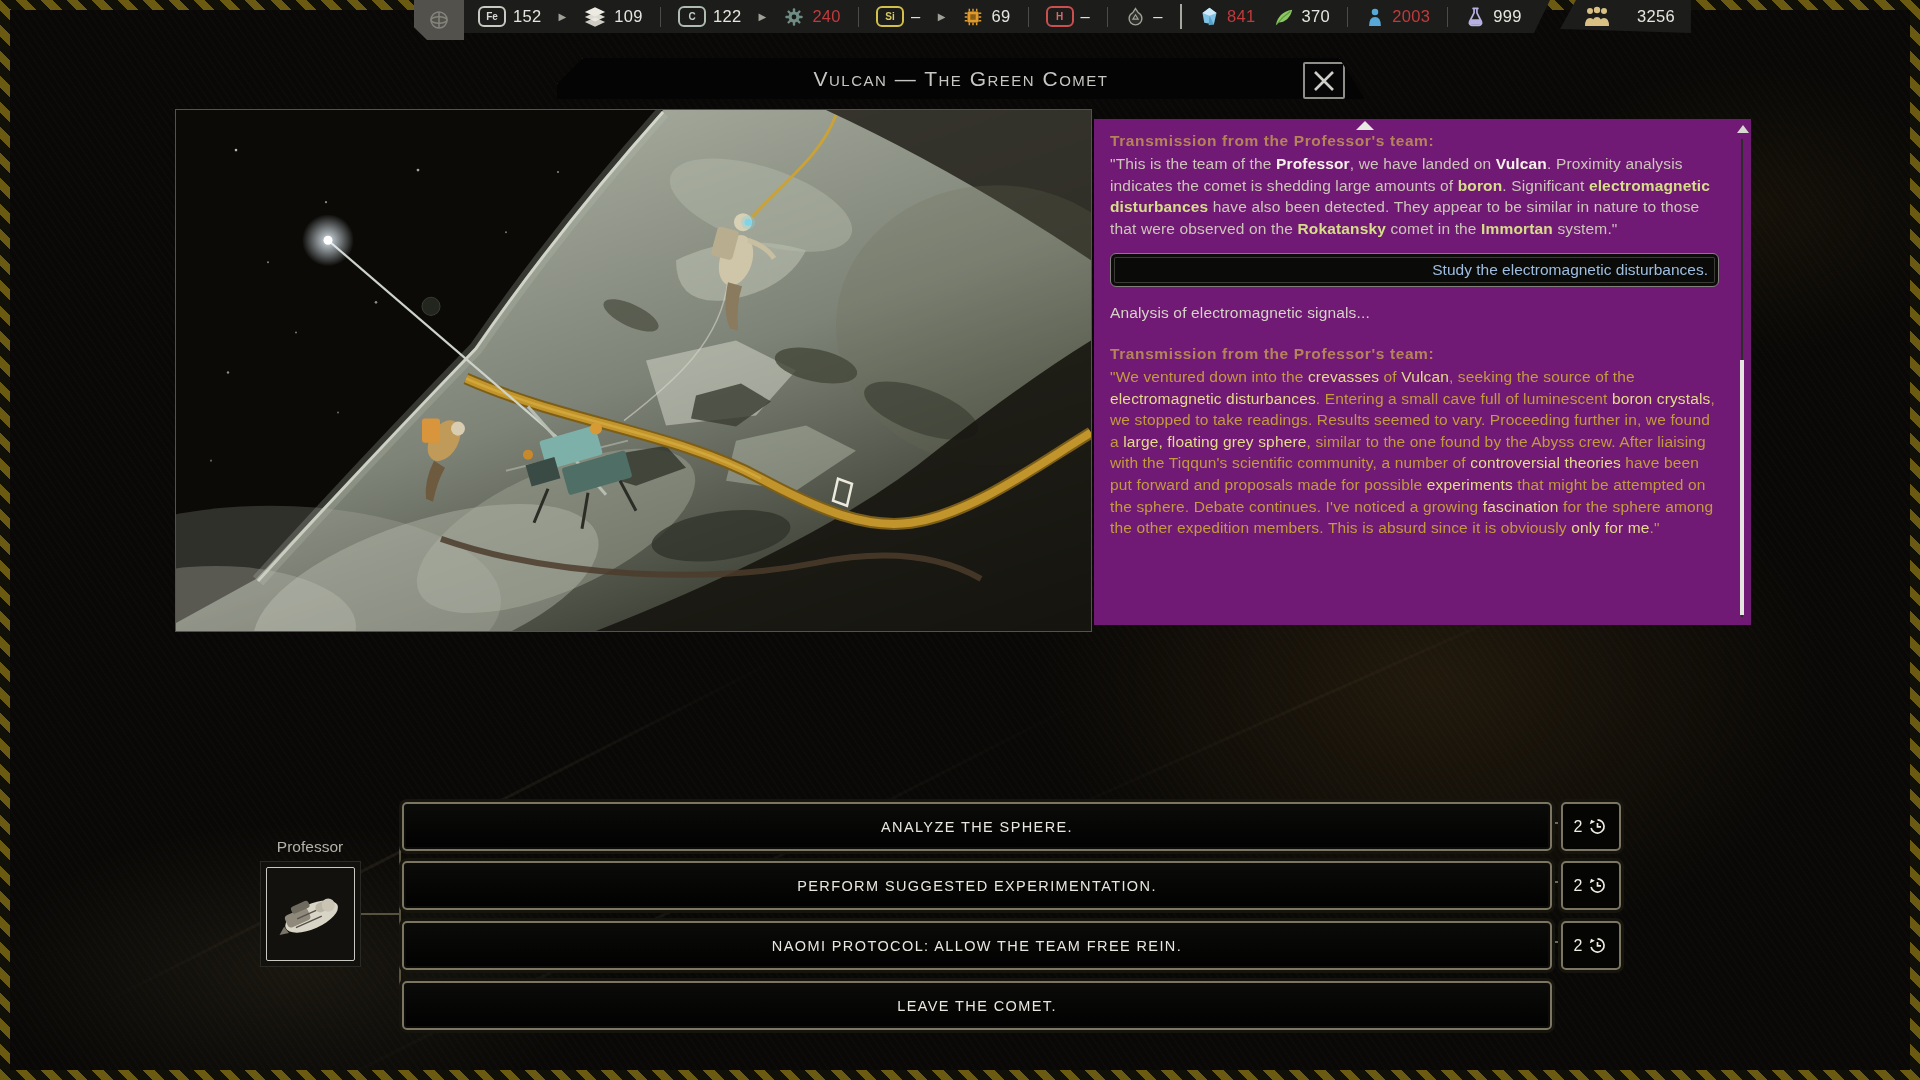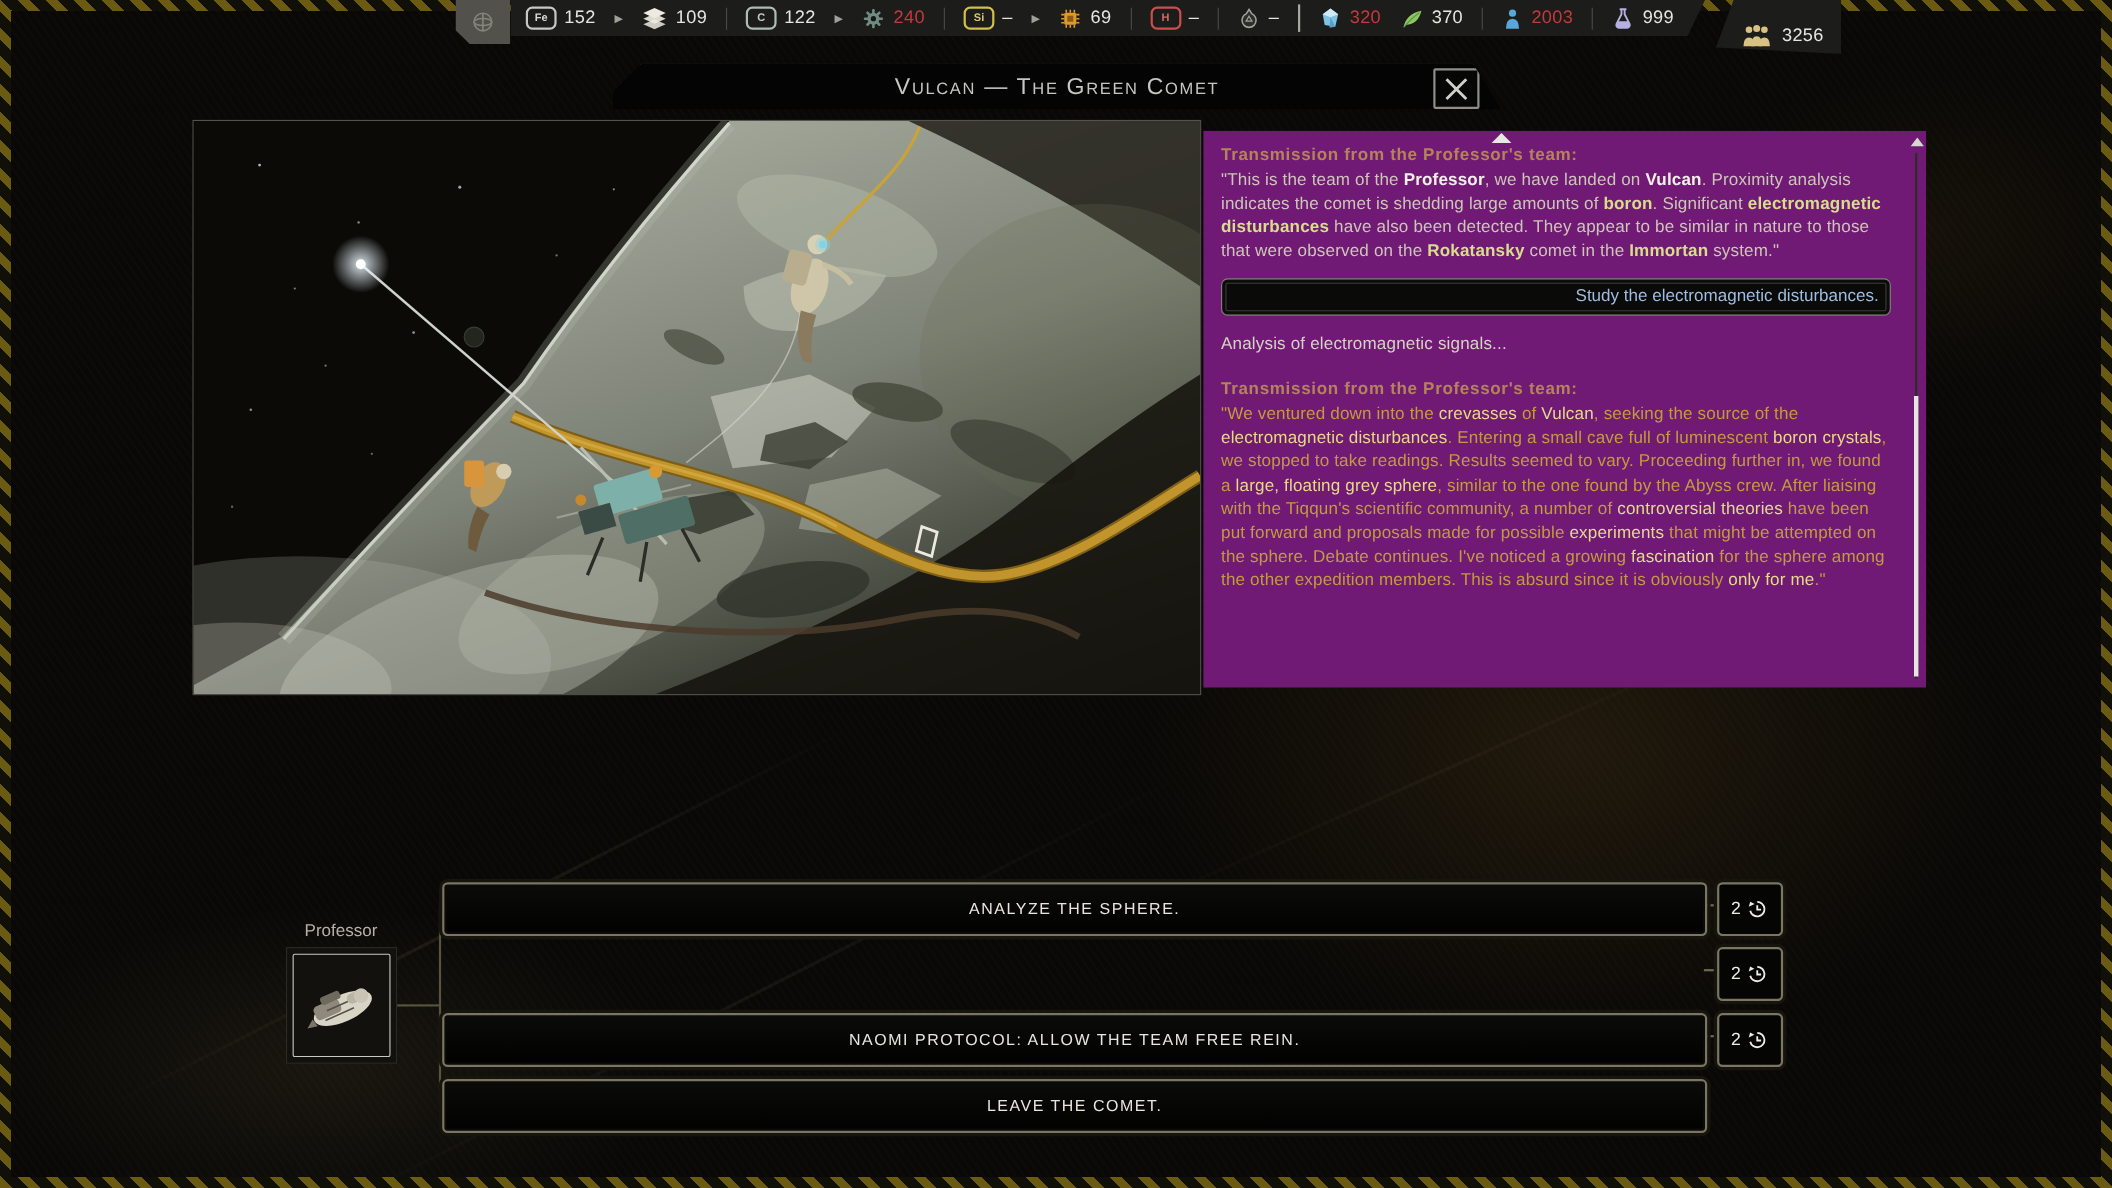--- a/index.html
+++ b/index.html
@@ -26,22 +26,22 @@
   .hz-b{left:0;right:0;bottom:0;height:10px;}
   .hz-l{left:0;top:0;bottom:0;width:10px;}
   .hz-r{right:0;top:0;bottom:0;width:10px;}
   
   .topbar{position:absolute;left:414px;top:0;z-index:45;display:flex;align-items:flex-start;}
   .tb-tab{width:50px;height:40px;background:#53514b;display:flex;align-items:center;justify-content:center;
           clip-path:polygon(0 0,100% 0,100% 100%,26% 100%,0 68%);}
   .tb-main{height:33px;width:1044px;background:#1c1c1a;display:flex;align-items:center;
            justify-content:space-between;padding:0 28px 0 14px;
            clip-path:polygon(0 0,100% 0,calc(100% - 16px) 100%,0 100%);}
-  .tb-crew{height:33px;background:#1c1c1a;display:flex;align-items:center;gap:8px;
-           padding:16px 16px 0 22px;margin-left:10px;
+  .tb-crew{height:33px;background:#1c1c1a;display:flex;align-items:center;gap:25px;
+           padding:0 16px 0 22px;margin-left:10px;
            clip-path:polygon(16px 0,100% 0,100% 100%,0 88%);}
   .res{display:flex;align-items:center;gap:7px;}
   .resnum{font-family:Liberation Sans, sans-serif;font-size:16.5px;color:#e6e6e0;letter-spacing:.3px;}
   .resnum.neg{color:#c23a3c;}
   .resbox{display:inline-block;min-width:18px;padding:1px 3px;border:2px solid #c9c9c3;border-radius:6px;
           font-weight:700;font-size:10px;line-height:15px;text-align:center;color:#dadad4;}
   .resbox.rb-c{border-color:#aebcb2;color:#c2cfc4;}
   .resbox.rb-si{border-color:#d2c04a;color:#d8ca62;}
   .resbox.rb-h{border-color:#cc4f4f;color:#d86a6a;}
   .arr{color:#a0a098;font-size:10px;}
@@ -200,21 +200,21 @@
       </span>
       <span class="tb-div strong"></span>
       <span class="res">
         <span class="icon">
           <svg width="21" height="21" viewBox="0 0 24 24">
               <polygon points="12,2 20,8 17,21 6,19 4,8" fill="#7fc2e4"></polygon>
               <polygon points="12,2 20,8 12,11 4,8" fill="#cfeaf6"></polygon>
               <polygon points="12,11 17,21 11,22" fill="#58a0c8"></polygon>
             </svg>
         </span>
-        <span class="resnum neg">320</span>
+        <span class="resnum neg">841</span>
       </span>
       <span class="res">
         <span class="icon">
           <svg width="22" height="20" viewBox="0 0 24 22">
               <path d="M3 20C5 11 10 5 21 3c-2 9-8 14-15 14z" fill="#8cc862"></path>
               <path d="M3.5 19.5C8 14 13 9 19 5" stroke="#5e9440" stroke-width="1.2" fill="none"></path>
             </svg>
         </span>
         <span class="resnum">370</span>
       </span>
@@ -404,20 +404,21 @@
     <span class="cost-num">2</span>
     <span class="icon">
       <svg width="21" height="21" viewBox="0 0 24 24" fill="none" stroke="#efece4" stroke-width="1.9">
           <path d="M12 4.5a7.5 7.5 0 1 1-7.3 9.2"></path>
           <path d="M3.2 9.4l1.5-5 4.6 2.2" stroke-width="0" fill="#efece4"></path>
           <path d="M12 8v4.5h4"></path>
         </svg>
     </span>
   </div>
 
+  <div class="choice-btn" style="top:861px;">PERFORM SUGGESTED EXPERIMENTATION.</div>
   <div class="blink" style="top:881px;"></div>
   <div class="cost-badge" style="top:861px;">
     <span class="cost-num">2</span>
     <span class="icon">
       <svg width="21" height="21" viewBox="0 0 24 24" fill="none" stroke="#efece4" stroke-width="1.9">
           <path d="M12 4.5a7.5 7.5 0 1 1-7.3 9.2"></path>
           <path fill="#efece4" stroke="none" d="M3.2 9.4 4.6 4.2 9 6.6z"></path>
           <path d="M12 8v4.5h4"></path>
         </svg>
     </span>

